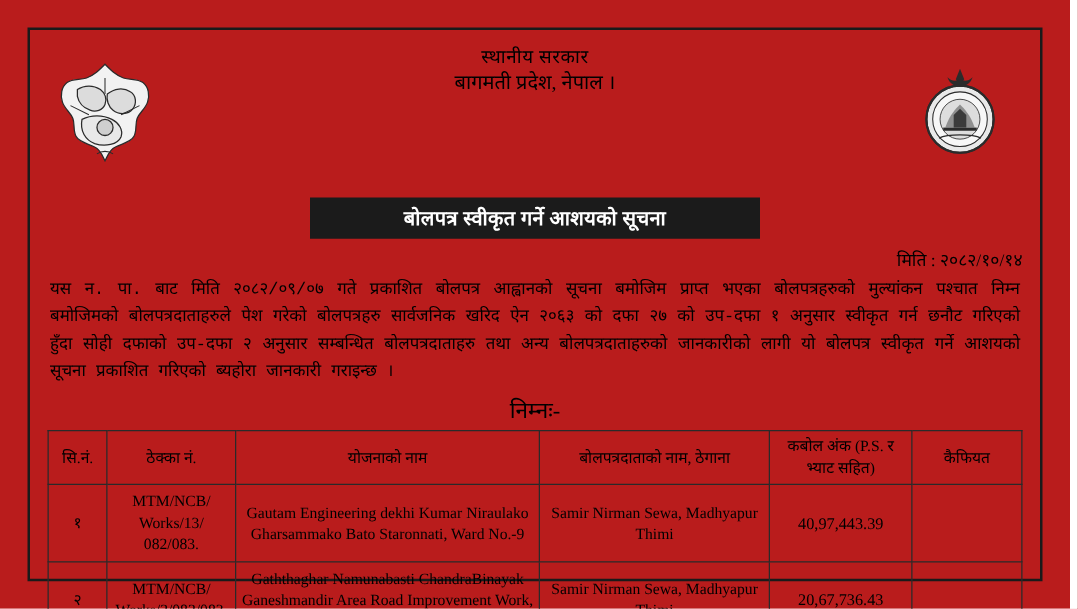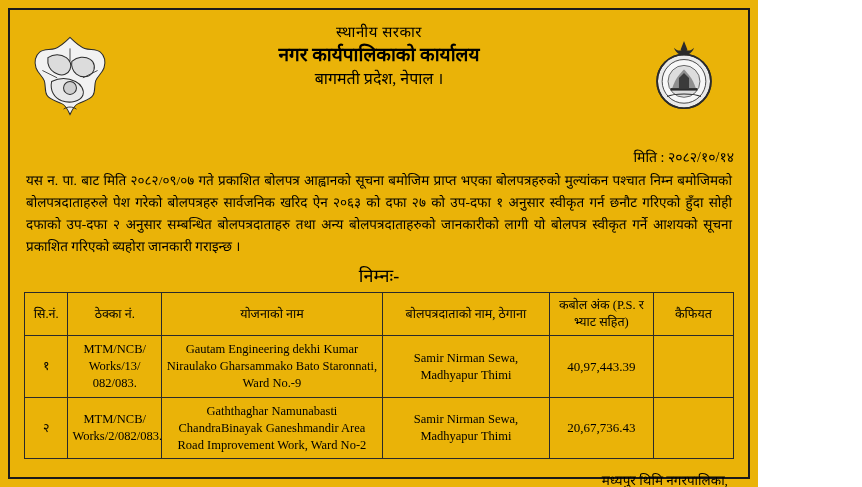--- a/index.html
+++ b/index.html
@@ -9,25 +9,25 @@
   }
   body {
     width: 862px;
     height: 487px;
     font-family: "Liberation Serif", serif;
     color: #000000;
     overflow: hidden;
   }
   .page {
     position: relative;
-    width: 758px;
+    width: 856px;
     height: 487px;
     box-sizing: border-box;
-    padding: 8px;
-    background: #eab308;
+    padding: 22px;
+    background: #b91c1c;
   }
   .frame {
     position: relative;
     width: 100%;
     height: 100%;
     box-sizing: border-box;
     border: 2px solid #1a1a1a;
     padding: 10px 14px 8px 14px;
   }
 
@@ -92,20 +92,21 @@
     margin-bottom: 4px;
   }
 
   
   .para {
     font-size: 13.5px;
     line-height: 1.62;
     text-align: justify;
     text-justify: inter-word;
     padding: 0 2px;
+    font-family: Liberation Mono, monospace;
   }
   .nimna {
     text-align: center;
     font-size: 18px;
     margin-top: 6px;
     margin-bottom: 5px;
   }
 
   
   table.bids {
@@ -163,21 +164,20 @@
             <path d="M30 56 C38 52 48 52 56 56 C62 59 66 65 64 71 C61 78 50 80 41 77 C33 74 28 66 30 56 Z" fill="#e8e8e8"></path>
             <path d="M20 44 L36 52 M80 44 L64 52 M50 20 L50 34" stroke-width="0.9"></path>
             <circle cx="50" cy="63" r="7" fill="#cfcfcf"></circle>
             <path d="M43 86 C47 83 53 83 57 86" stroke-width="1"></path>
           </g>
         </svg>
       </div>
 
       <div class="title-block">
         <div class="t-small">स्थानीय सरकार</div>
-        <div class="t-mid">नगर कार्यपालिकाको कार्यालय</div>
         <div class="t-sub2">बागमती प्रदेश, नेपाल ।</div>
       </div>
 
       <div class="emblem right">
         <svg viewBox="0 0 100 100" width="84" height="84" aria-hidden="true">
           <g>
             <circle cx="50" cy="54" r="32" fill="#e9e9e9" stroke="#2b2b2b" stroke-width="2"></circle>
             <circle cx="50" cy="54" r="26" fill="#f7f7f7" stroke="#2b2b2b" stroke-width="1"></circle>
             <circle cx="50" cy="54" r="19" fill="#dddddd" stroke="#2b2b2b" stroke-width="0.8"></circle>
             <path d="M50 6 L54 16 L50 22 L46 16 Z" fill="#2b2b2b"></path>
@@ -185,20 +185,21 @@
             <path d="M36 62 C40 50 46 44 50 40 C54 44 60 50 64 62 Z" fill="#8f8f8f"></path>
             <path d="M44 62 L44 50 L50 44 L56 50 L56 62 Z" fill="#3b3b3b"></path>
             <rect x="34" y="62" width="32" height="3" fill="#2b2b2b"></rect>
             <path d="M30 72 C38 68 62 68 70 72" stroke="#2b2b2b" stroke-width="1.2" fill="none"></path>
             <circle cx="50" cy="54" r="32" fill="none" stroke="#2b2b2b" stroke-width="2"></circle>
           </g>
         </svg>
       </div>
     </div>
 
+    <div class="notice-bar">बोलपत्र स्वीकृत गर्ने आशयको सूचना</div>
 
     <div class="date-line">मिति : २०८२/१०/१४</div>
 
     <div class="para">यस न. पा. बाट मिति २०८२/०९/०७ गते प्रकाशित बोलपत्र आह्वानको सूचना बमोजिम प्राप्त भएका बोलपत्रहरुको मुल्यांकन पश्चात निम्न बमोजिमको बोलपत्रदाताहरुले पेश गरेको बोलपत्रहरु सार्वजनिक खरिद ऐन २०६३ को दफा २७ को उप-दफा १ अनुसार स्वीकृत गर्न छनौट गरिएको हुँदा सोही दफाको उप-दफा २ अनुसार सम्बन्धित बोलपत्रदाताहरु तथा अन्य बोलपत्रदाताहरुको जानकारीको लागी यो बोलपत्र स्वीकृत गर्ने आशयको सूचना प्रकाशित गरिएको ब्यहोरा जानकारी गराइन्छ ।</div>
 
     <div class="nimna">निम्नः-</div>
 
     <table class="bids">
       <thead>
         <tr>

